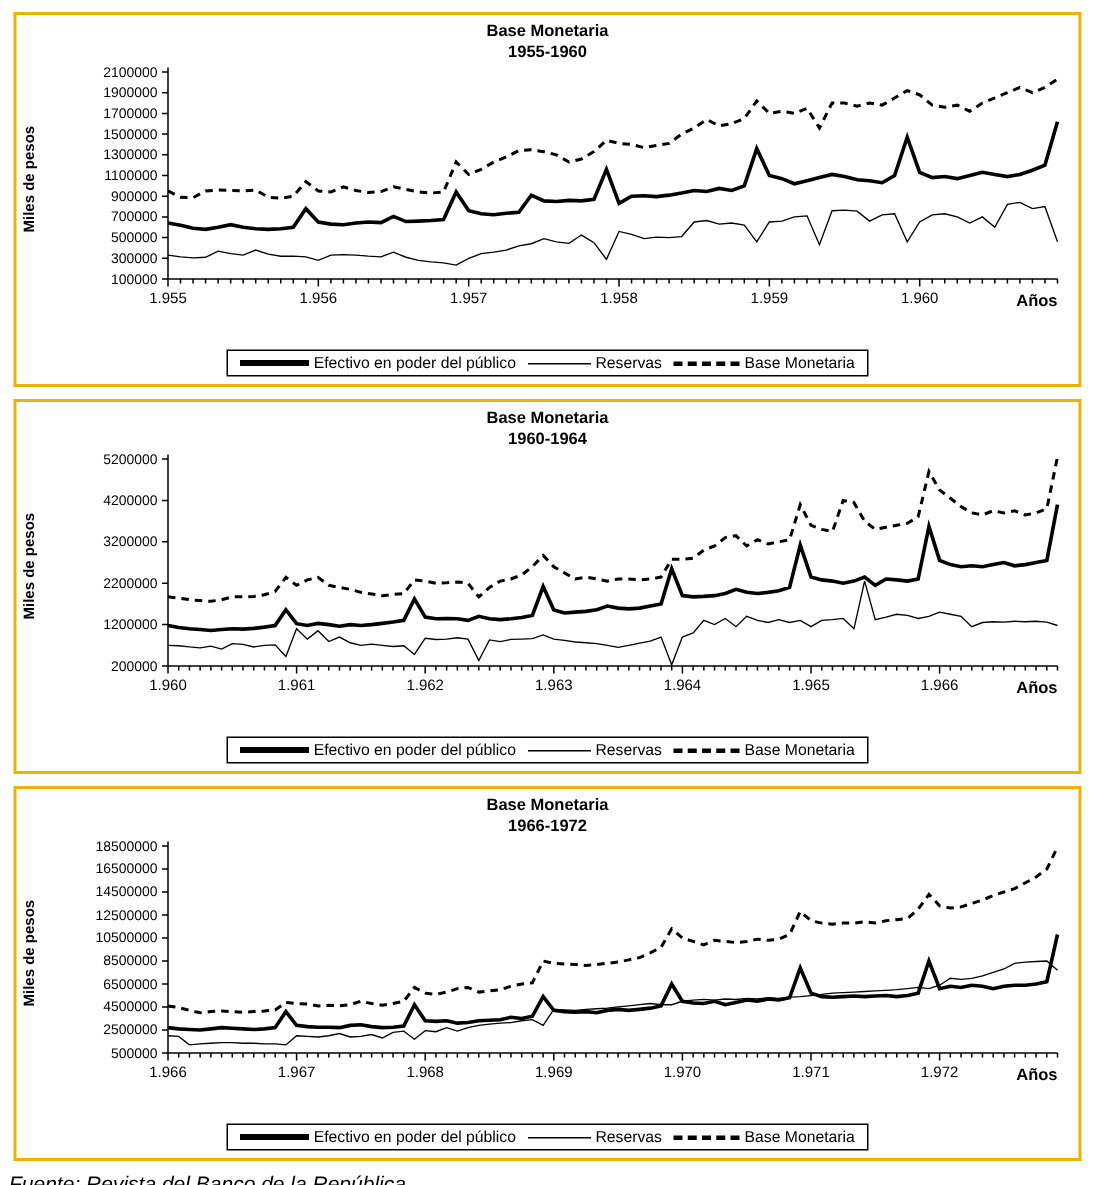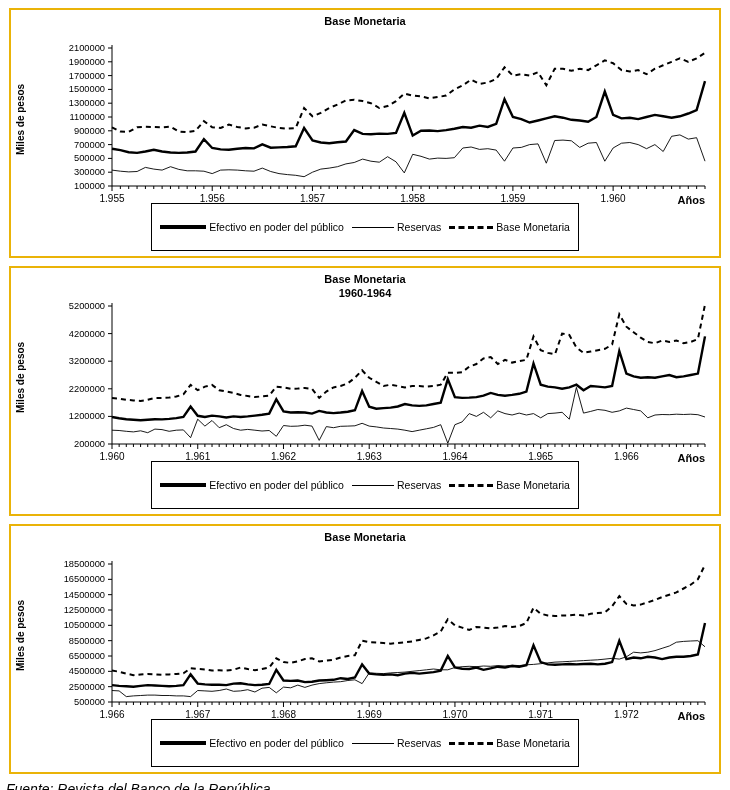--- a/index.html
+++ b/index.html
@@ -4,34 +4,35 @@
 <style>
   html,body{margin:0;padding:0;background:#fff;}
   body{width:730px;height:790px;font-family:"Liberation Sans",sans-serif;color:#000;overflow:hidden;}
   .panel{position:relative;border:2px solid #eab308;margin:8px 9px 0 9px;height:246px;background:#fff;}
   .chart-title-block{position:absolute;top:5px;left:0;width:100%;text-align:center;line-height:1.25;}
   .chart-title,.chart-subtitle{font-size:11px;font-weight:bold;}
   .ylabel{position:absolute;left:2px;top:34px;height:150px;width:14px;writing-mode:vertical-rl;transform:rotate(180deg);display:flex;align-items:center;justify-content:center;font-weight:bold;font-size:10px;white-space:nowrap;}
   .chart-svg{position:absolute;left:6px;top:30px;}
   svg{font-family:"Liberation Sans",sans-serif;}
   .legend-row{position:absolute;bottom:5px;left:0;width:100%;display:flex;justify-content:center;}
-  .legend-box{border:1px solid #000;background:#fff;display:flex;align-items:center;padding:17px 8px;font-size:10.5px;white-space:nowrap;}
+  .legend-box{border:1px solid #000;background:#fff;display:flex;align-items:center;padding:2px 8px;font-size:10.5px;white-space:nowrap;}
   .legend-item{display:flex;align-items:center;}
   .sw{display:inline-block;vertical-align:middle;}
   .sw-thick{width:46px;height:4px;background:#000;margin-right:3px;}
   .sw-thin{width:42px;height:1px;background:#000;margin:0 3px 0 8px;}
   .sw-dashed{width:44px;height:0;border-top:3px dashed #000;margin:0 3px 0 8px;}
   .source-note{margin:7px 0 0 6px;font-size:14px;font-style:italic;}
 </style>
 </head>
 <body>
 
 <div class="panel">
   <div class="chart-title-block">
     <div class="chart-title">Base Monetaria</div>
+    <div class="chart-subtitle">1955-1960</div>
   </div>
   <div class="ylabel">Miles de pesos</div>
   <svg class="chart-svg" width="700" height="176" viewBox="0 0 700 176">
       <g stroke="#000" stroke-width="1">
         <line x1="95" y1="5" x2="95" y2="146"></line>
         <line x1="95" y1="146" x2="688" y2="146"></line>
       </g>
       <g>
         <line x1="91" y1="146" x2="95" y2="146" stroke="#000" stroke-width="1"></line>
         <text x="88" y="149" text-anchor="end" font-size="9.3" fill="#000">100000</text>
@@ -300,20 +301,21 @@
         <span class="sw sw-dashed"></span>
         <span>Base Monetaria</span>
       </span>
     </div>
   </div>
 </div>
 
 <div class="panel">
   <div class="chart-title-block">
     <div class="chart-title">Base Monetaria</div>
+    <div class="chart-subtitle">1966-1972</div>
   </div>
   <div class="ylabel">Miles de pesos</div>
   <svg class="chart-svg" width="700" height="176" viewBox="0 0 700 176">
       <g stroke="#000" stroke-width="1">
         <line x1="95" y1="5" x2="95" y2="146"></line>
         <line x1="95" y1="146" x2="688" y2="146"></line>
       </g>
       <g>
         <line x1="91" y1="146" x2="95" y2="146" stroke="#000" stroke-width="1"></line>
         <text x="88" y="149" text-anchor="end" font-size="9.3" fill="#000">500000</text>

